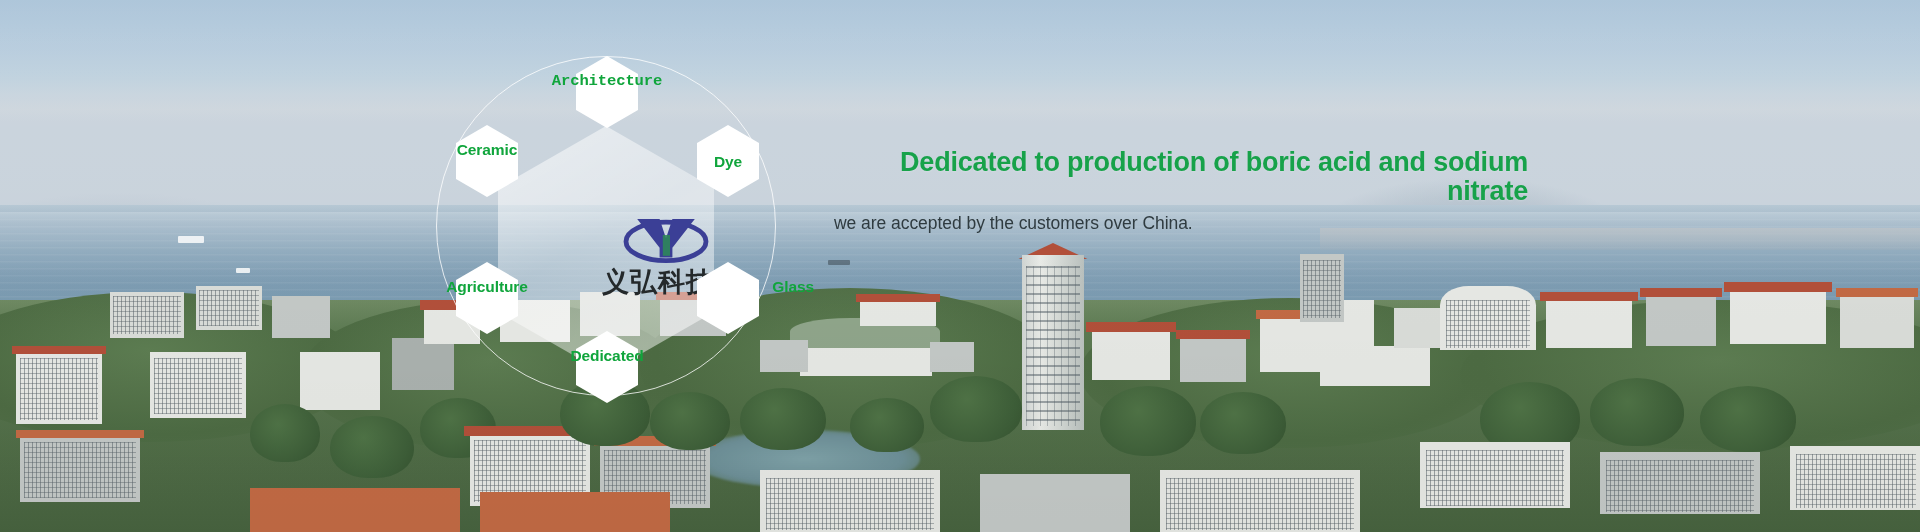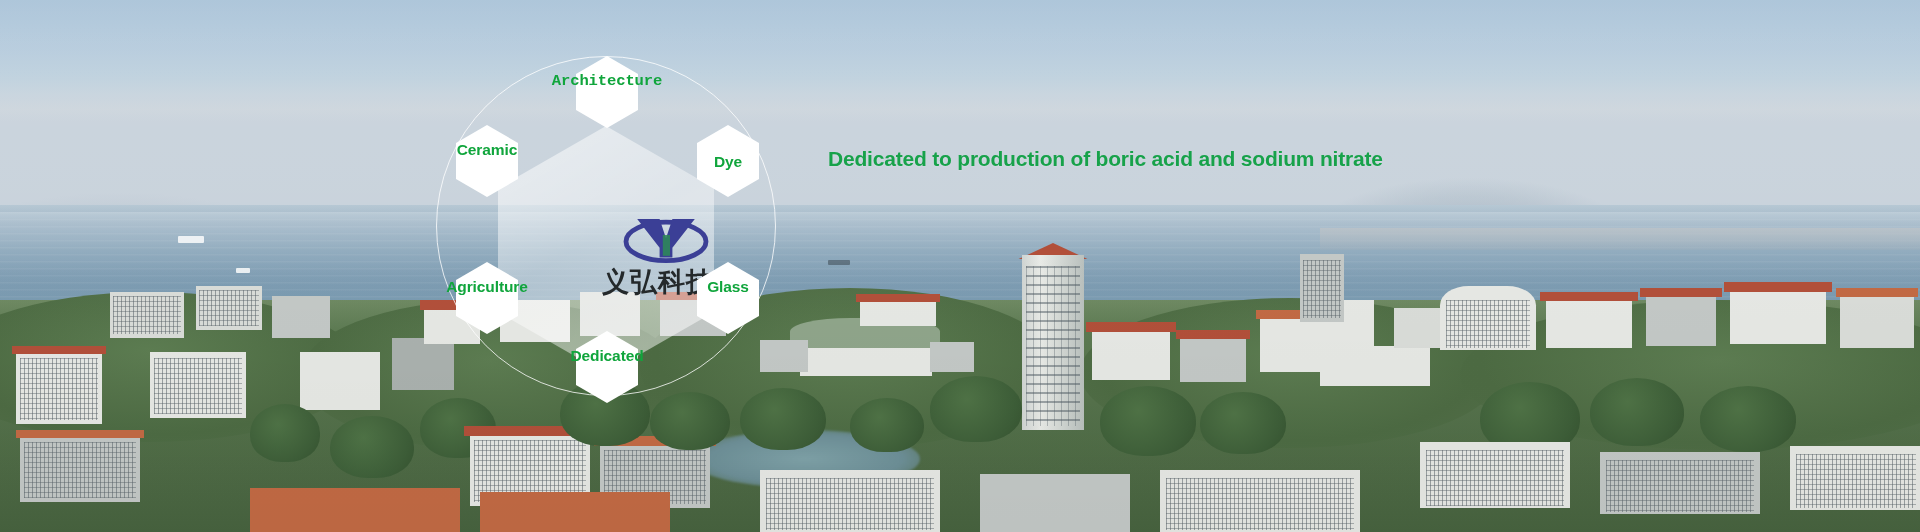--- a/index.html
+++ b/index.html
@@ -183,25 +183,26 @@
 
   
   #copy {
     position:absolute;
     left:828px; top:148px;
     width:700px;
   }
   .headline {
     color:#17a24a;
     font-weight:bold;
-    font-size:21px;
+    font-size:27px;
     line-height:1.08;
     letter-spacing:-0.2px;
     margin-bottom:6px;
     text-shadow:0 1px 2px rgba(255,255,255,0.18);
+    text-align:right;
   }
   .subcopy {
     color:#2f3b40;
     font-size:17.5px;
     line-height:1.34;
     letter-spacing:-0.05px;
     padding-left:6px;
   }
   .subcopy div { white-space:nowrap; }
 </style>
@@ -364,31 +365,32 @@
       <div class="logo-cn">义弘科技</div>
     </div>
 
     <div class="hex hex-small" style="left:196px;top:28px;"></div>
     <div class="hex-label" style="left:121px;top:44px;width:212px;font-family:Liberation Mono, monospace;">Architecture</div>
 
     <div class="hex hex-small" style="left:317px;top:97px;"></div>
     <div class="hex-label" style="left:262px;top:125px;width:172px;">Dye</div>
 
     <div class="hex hex-small" style="left:317px;top:234px;"></div>
-    <div class="hex-label" style="left:262px;top:250px;width:172px;">Glass</div>
+    <div class="hex-label" style="left:262px;top:250px;width:172px;text-align:right;">Glass</div>
 
     <div class="hex hex-small" style="left:196px;top:303px;"></div>
     <div class="hex-label" style="left:131px;top:319px;width:192px;">Dedicated</div>
 
     <div class="hex hex-small" style="left:76px;top:234px;"></div>
     <div class="hex-label" style="left:11px;top:250px;width:192px;">Agriculture</div>
 
     <div class="hex hex-small" style="left:76px;top:97px;"></div>
     <div class="hex-label" style="left:21px;top:113px;width:172px;text-align:center;">Ceramic</div>
   </div>
 
   <div id="copy">
     <div class="headline">Dedicated to production of boric acid and sodium nitrate</div>
     <div class="subcopy">
+      <div>we are accepted by the customers over China.</div>
     </div>
   </div>
 
 </div>
 
 </body></html>

